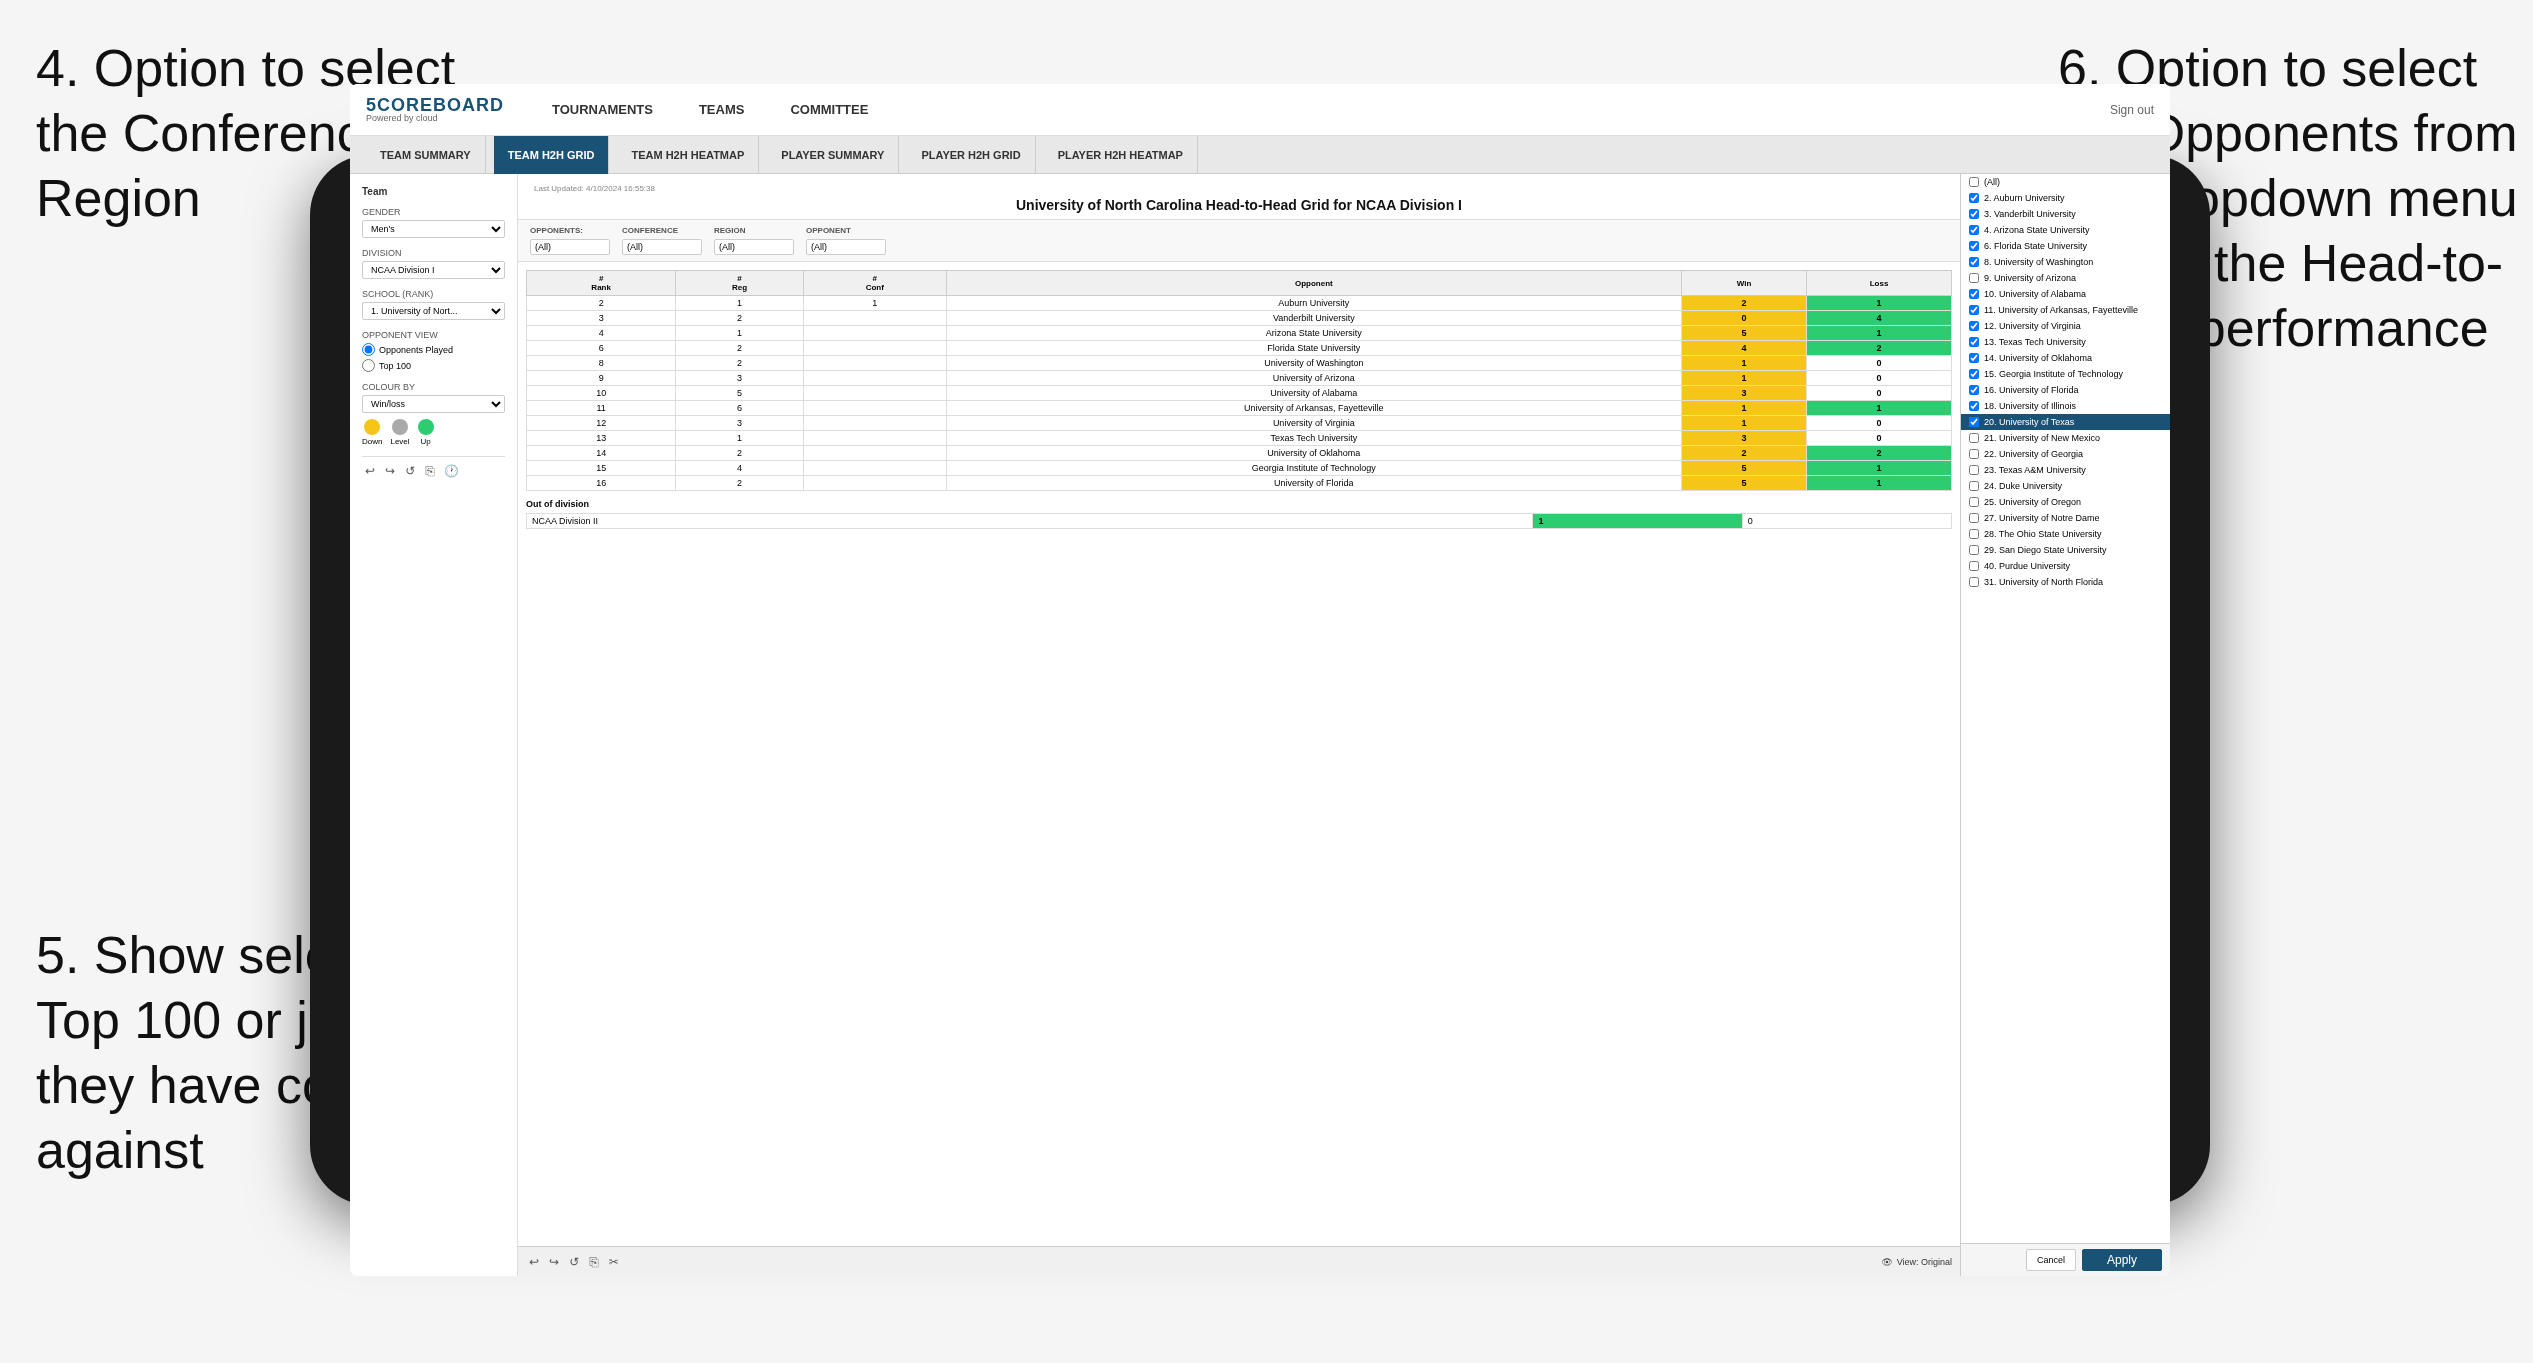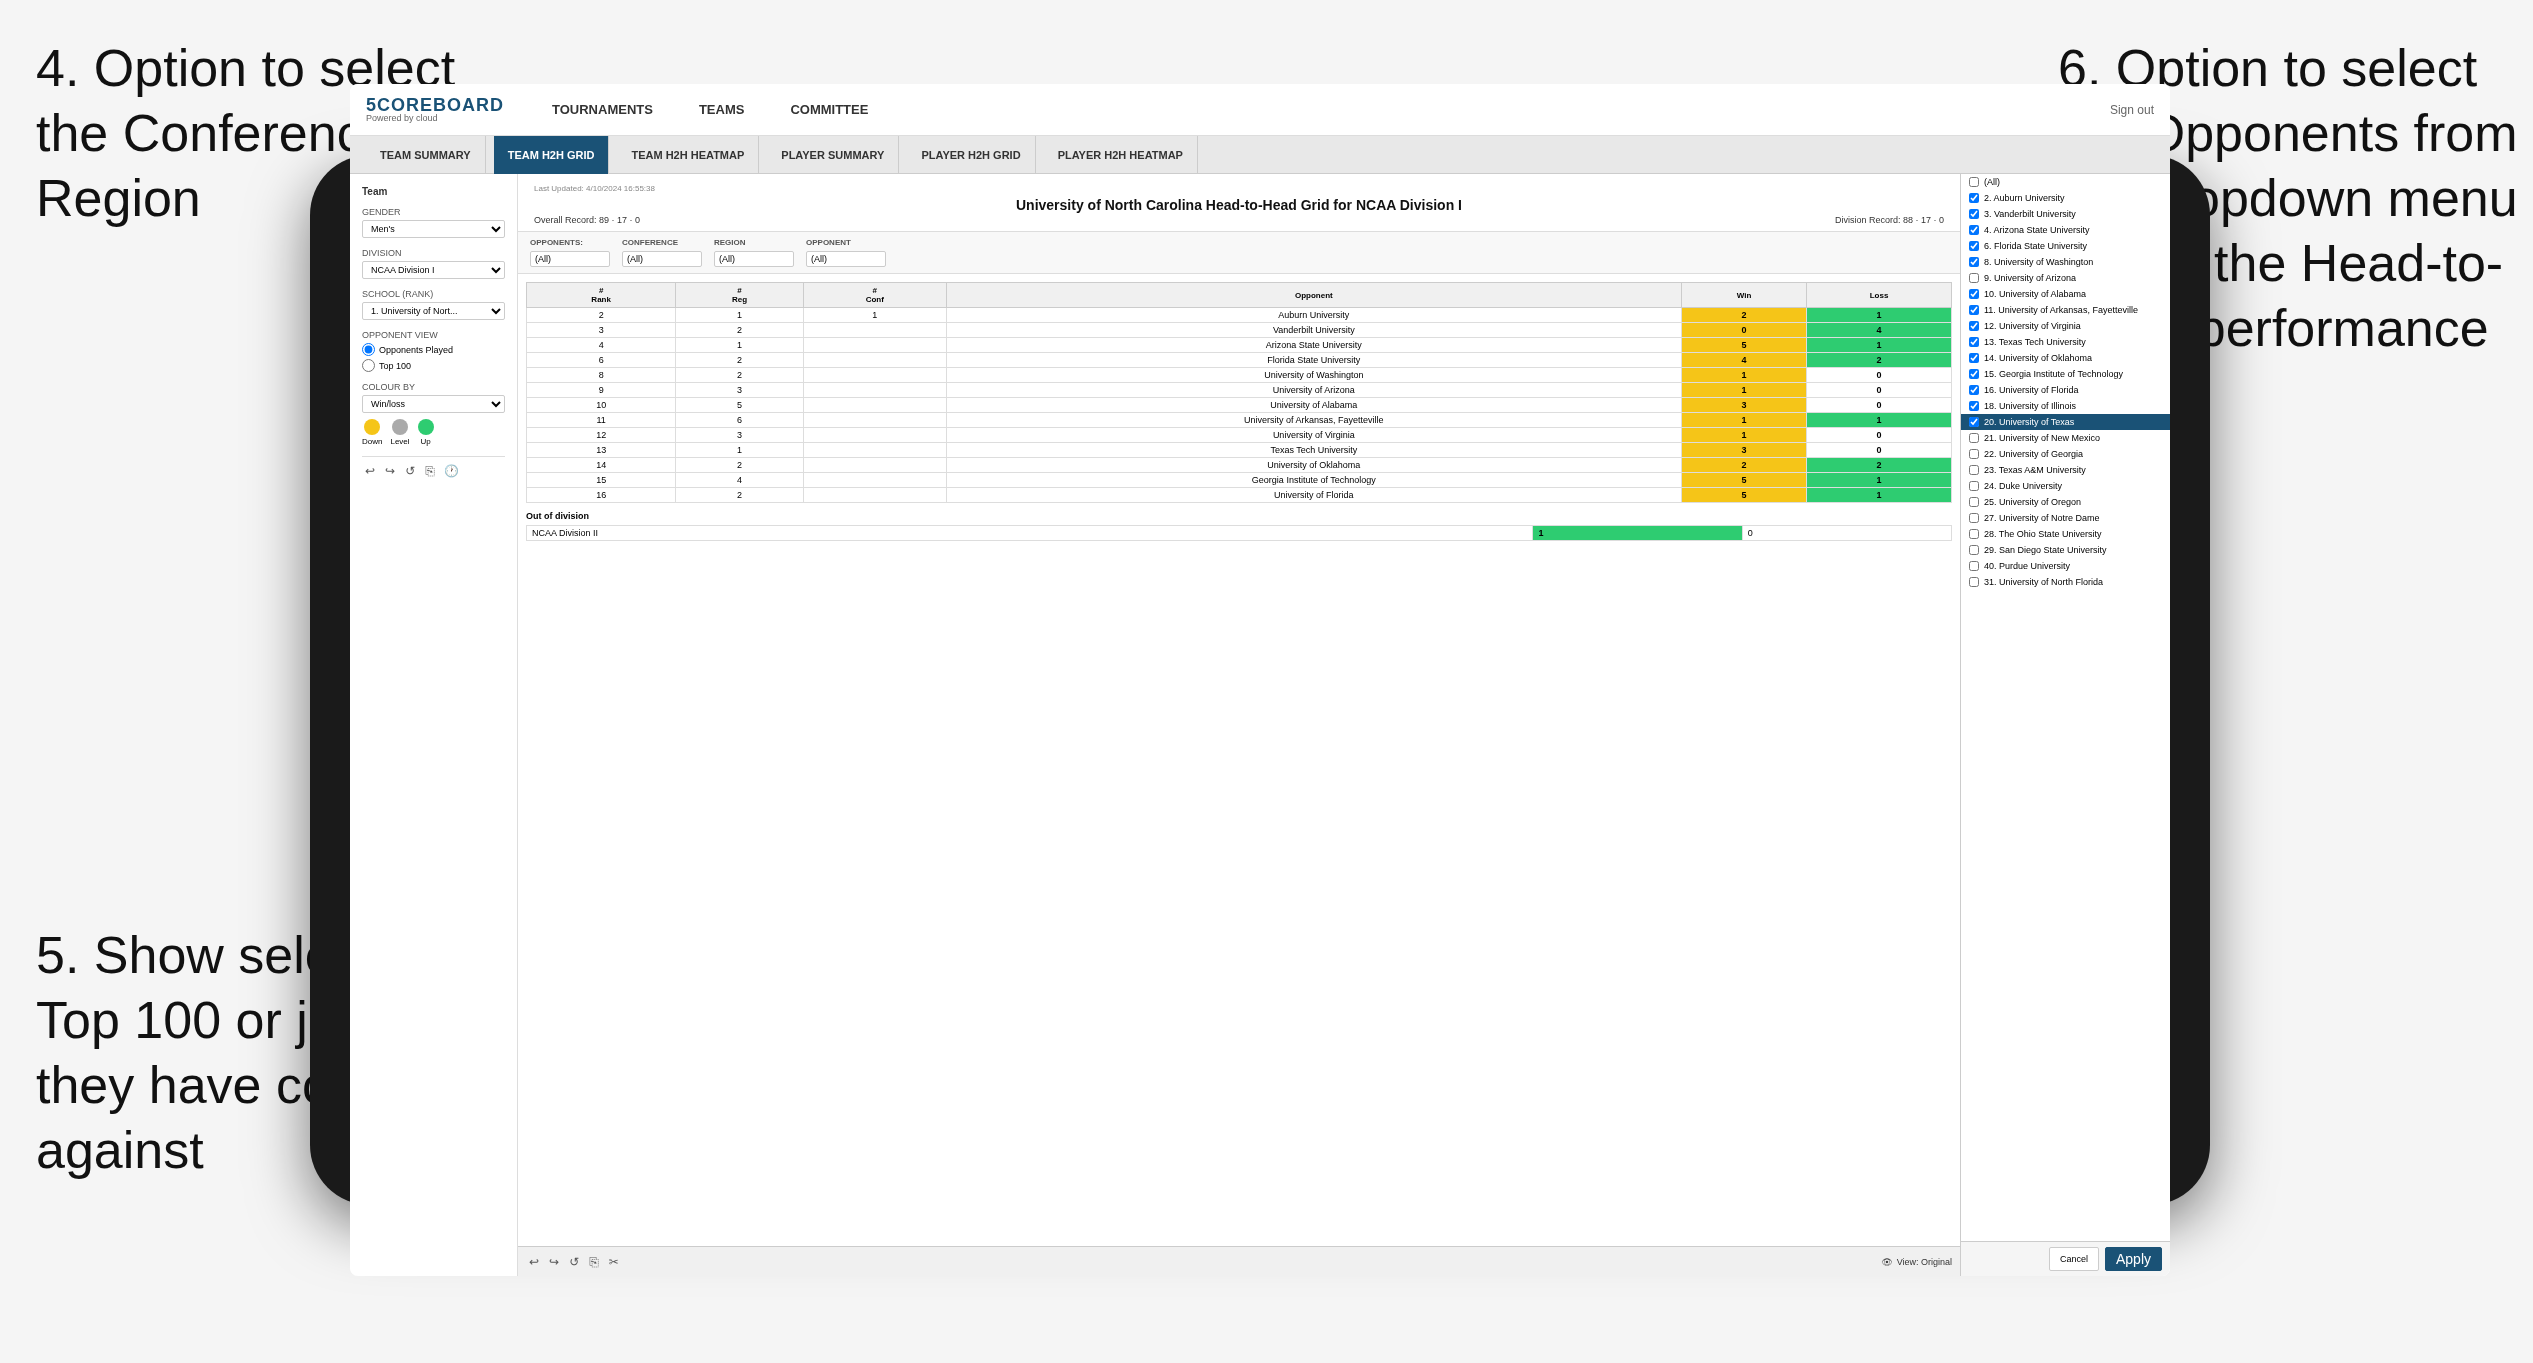--- a/index.html
+++ b/index.html
@@ -419,22 +419,22 @@
     .btn-cancel {
       font-size: 9px;
       padding: 3px 10px;
       border: 1px solid #ccc;
       background: #fff;
       cursor: pointer;
       border-radius: 2px;
     }
 
     .btn-apply {
-      font-size: 14px;
-      padding: 3px 10px;
+      font-size: 12px;
+      padding: 3px 24px;
       border: 1px solid #1a5276;
       background: #1a5276;
       color: #fff;
       cursor: pointer;
       border-radius: 2px;
     }
 
     
     .bottom-toolbar {
       height: 30px;
@@ -565,24 +565,20 @@
           <span class="toolbar-btn">↺</span>
           <span class="toolbar-btn">⎘</span>
           <span class="toolbar-btn">🕐</span>
         </div>
       </div>
 
       <div class="main-content">
         <div class="report-header">
           <div class="report-meta">Last Updated: 4/10/2024 16:55:38</div>
           <div class="report-title">University of North Carolina Head-to-Head Grid for NCAA Division I</div>
-          <div class="report-records">
-            <span>Overall Record: 89 · 17 · 0</span>
-            <span>Division Record: 88 · 17 · 0</span>
-          </div>
         </div>
 
         <div class="filters-row">
           <div class="filter-group">
             <span class="filter-label">Opponents:</span>
             <select class="filter-select">
               <option>(All)</option>
             </select>
           </div>
           <div class="filter-group">

